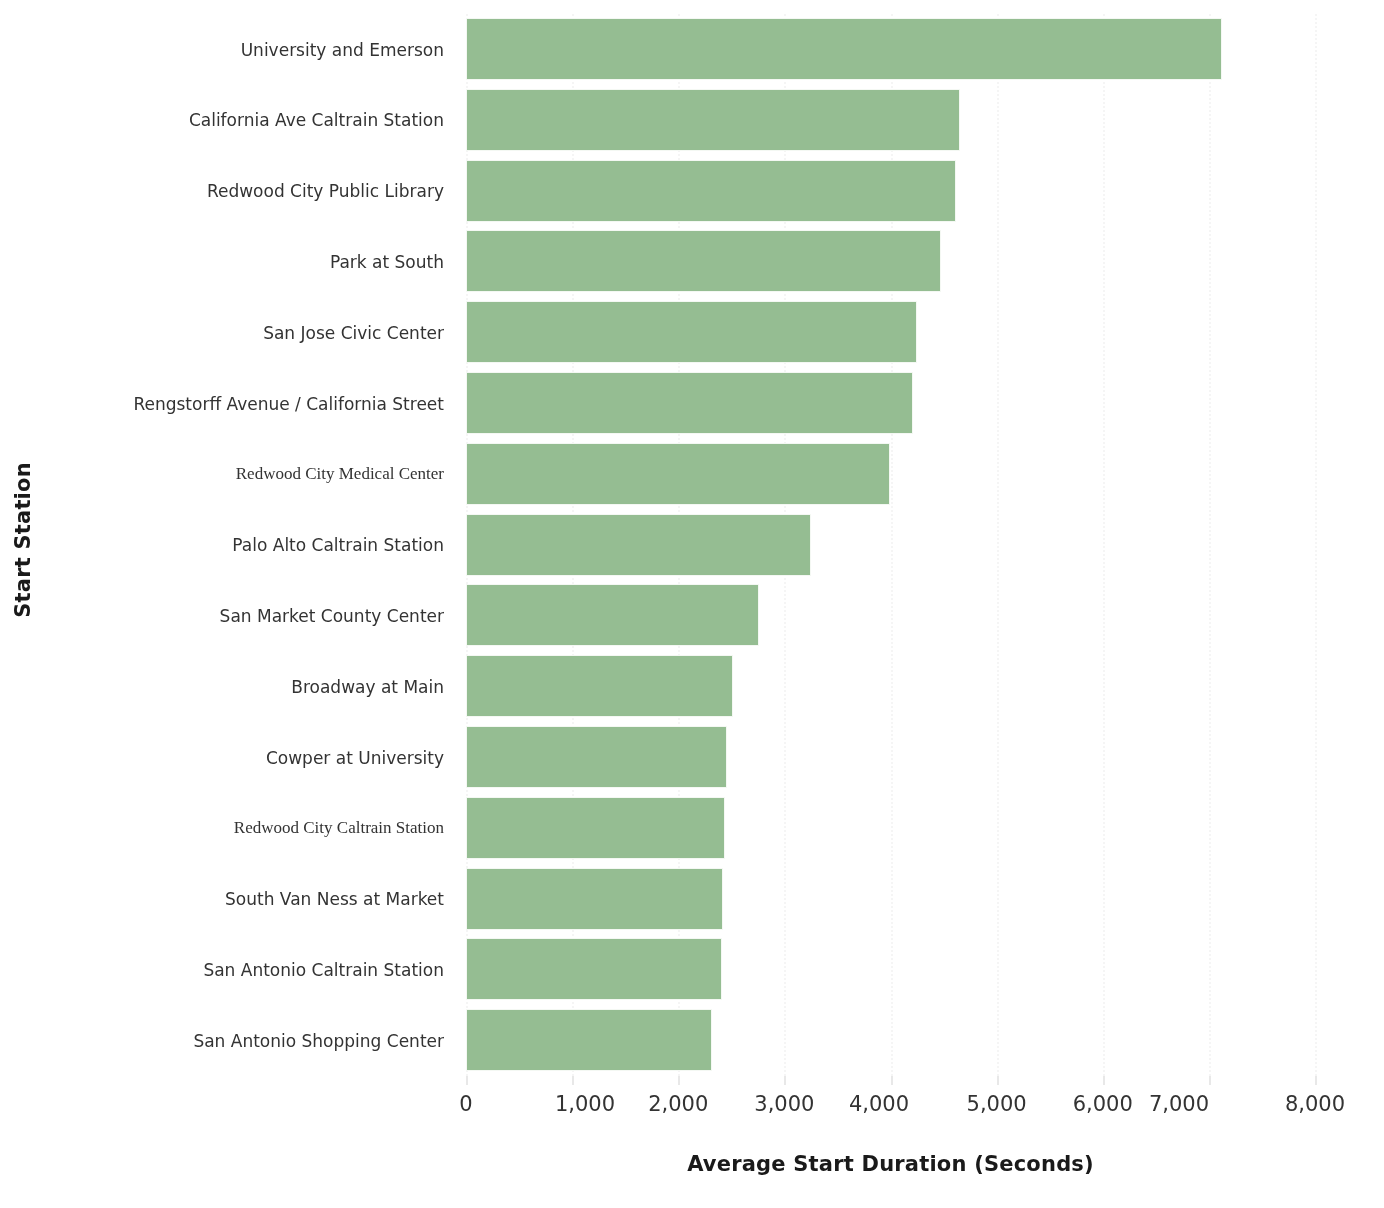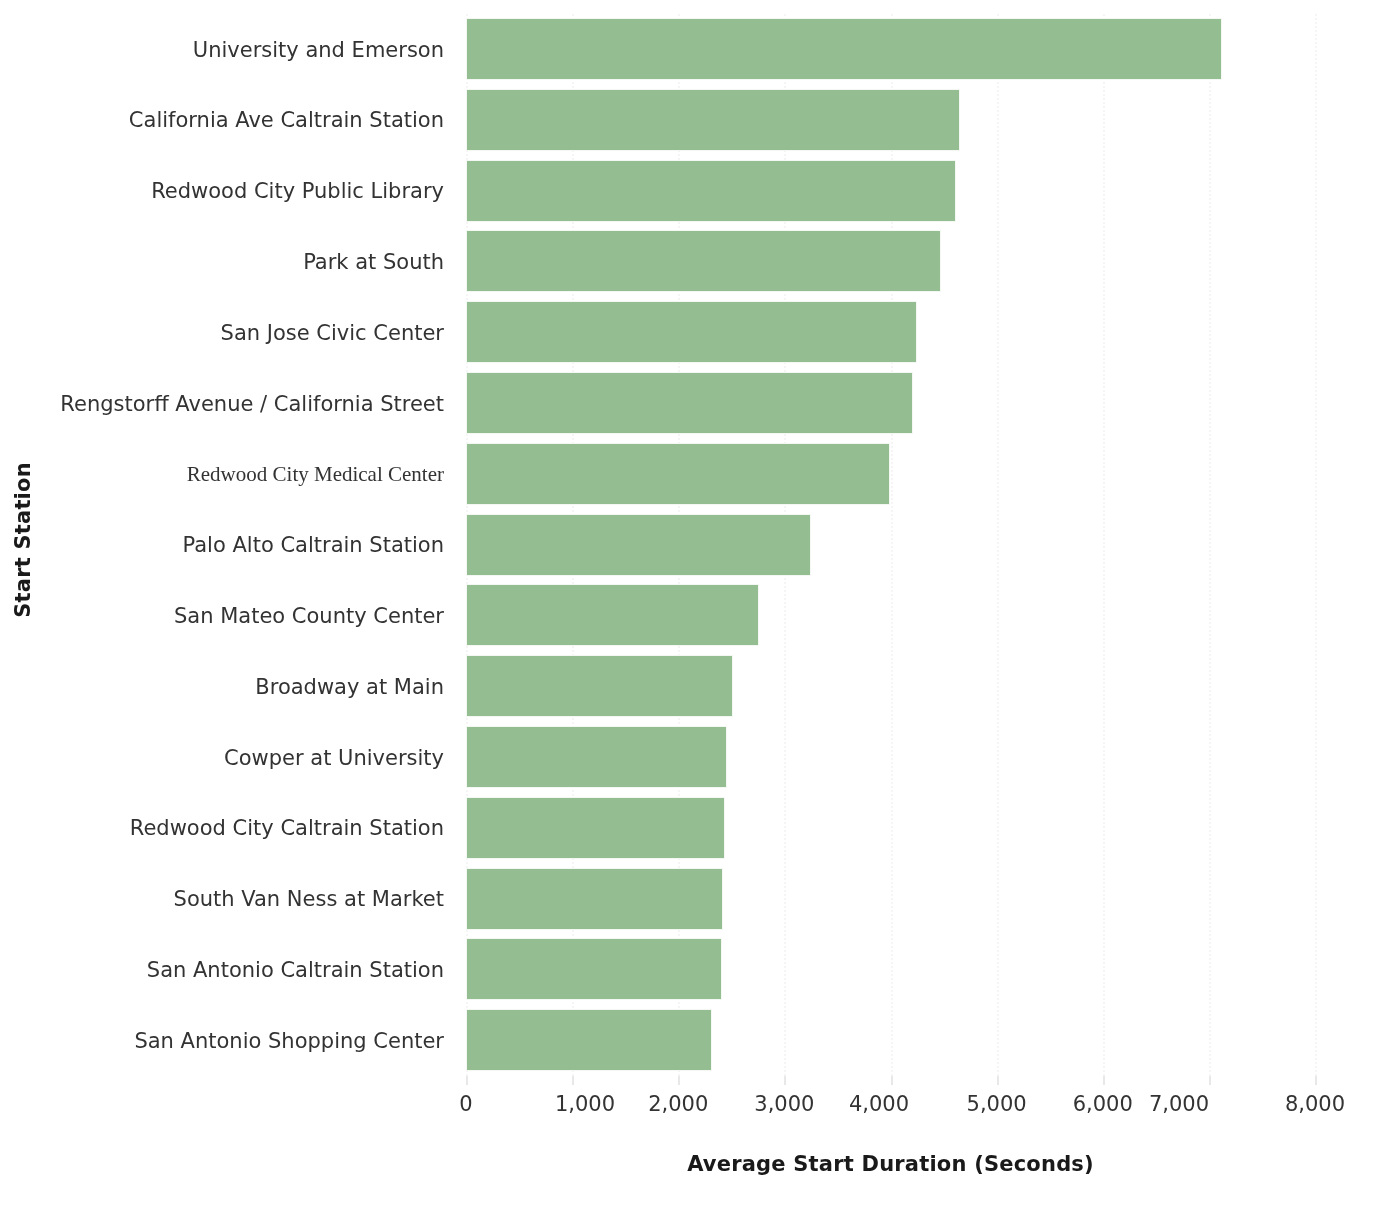--- a/index.html
+++ b/index.html
@@ -99,21 +99,21 @@
   .ylab {
     position: absolute;
     left: 0;
     width: 420px;
     height: 71px;
     display: flex;
     align-items: center;
     justify-content: flex-end;
     padding-right: 12px;
     box-sizing: border-box;
-    font-size: 21px;
+    font-size: 17px;
     color: #333333;
     white-space: nowrap;
   }
 
   
   #xticks {
     position: absolute;
     left: 466px;
     top: 1076px;
     width: 918px;
@@ -146,24 +146,24 @@
 
   <div id="ylabels">
       <div class="ylab" style="top: 0px;">University and Emerson</div>
       <div class="ylab" style="top: 70.8px;">California Ave Caltrain Station</div>
       <div class="ylab" style="top: 141.6px;">Redwood City Public Library</div>
       <div class="ylab" style="top: 212.4px;">Park at South</div>
       <div class="ylab" style="top: 283.2px;">San Jose Civic Center</div>
       <div class="ylab" style="top: 354px;">Rengstorff Avenue / California Street</div>
       <div class="ylab" style="top: 424.8px; font-family: Liberation Serif, serif;">Redwood City Medical Center</div>
       <div class="ylab" style="top: 495.6px;">Palo Alto Caltrain Station</div>
-      <div class="ylab" style="top: 566.4px;">San Mateo County Center</div>
+      <div class="ylab" style="top: 566.4px;">San Market County Center</div>
       <div class="ylab" style="top: 637.2px;">Broadway at Main</div>
       <div class="ylab" style="top: 708px;">Cowper at University</div>
-      <div class="ylab" style="top: 778.8px;">Redwood City Caltrain Station</div>
+      <div class="ylab" style="top: 778.8px; font-family: Liberation Serif, serif;">Redwood City Caltrain Station</div>
       <div class="ylab" style="top: 849.6px;">South Van Ness at Market</div>
       <div class="ylab" style="top: 920.4px;">San Antonio Caltrain Station</div>
       <div class="ylab" style="top: 991.2px;">San Antonio Shopping Center</div>
     </div>
 
   <div id="plot">
       <div class="gridline" style="left: 0px;"></div>
       <div class="gridline" style="left: 106.125px;"></div>
       <div class="gridline" style="left: 212.25px;"></div>
       <div class="gridline" style="left: 318.375px;"></div>

